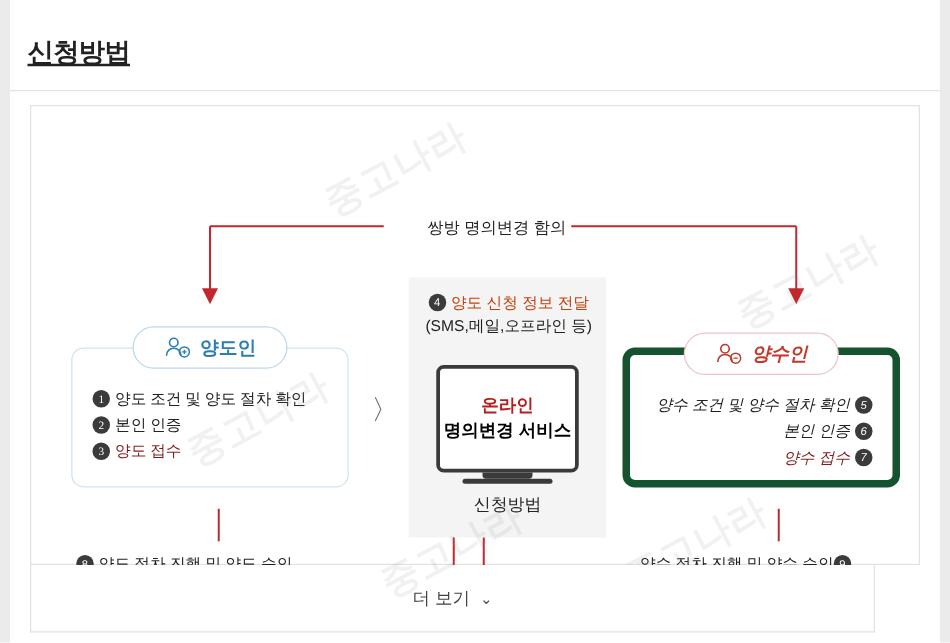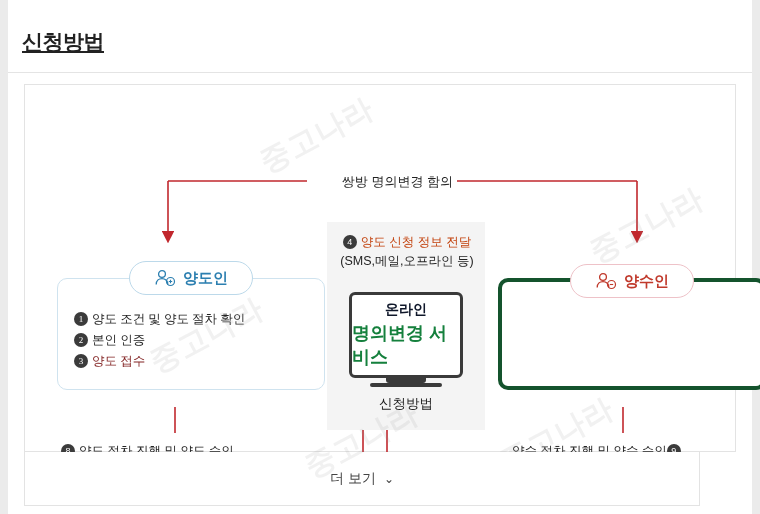--- a/index.html
+++ b/index.html
@@ -85,33 +85,34 @@
     color: #222;
     background: #fff;
     padding: 0 4px;
     box-sizing: border-box;
   }
 
   
   .panel {
     position: absolute;
     top: 193px;
-    width: 268px;
+    width: 222px;
     height: 112px;
     border-radius: 10px;
     box-sizing: border-box;
     background: #fff;
   }
   .panel.left {
     left: 32px;
     border: 1px solid #cfe3ef;
   }
   .panel.right {
     left: 473px;
-    border: 4px solid #14532d;
+    border: 6px solid #14532d;
+    font-style: italic;
   }
   .panel-head {
     position: absolute;
     top: -18px;
     left: 50%;
     transform: translateX(-50%);
     height: 34px;
     min-width: 124px;
     border-radius: 18px;
     background: #fff;
@@ -195,22 +196,22 @@
     border: 3px solid #3a3a3a;
     border-radius: 6px;
     background: #fff;
     box-sizing: border-box;
     display: flex;
     flex-direction: column;
     align-items: center;
     justify-content: center;
     gap: 2px;
   }
-  .monitor .m1 { font-size: 14px; font-weight: bold; color: #0f172a; }
-  .monitor .m2 { font-size: 18px; font-weight: bold; color: #15803d; }
+  .monitor .m1 { font-size: 14px; font-weight: bold; color: #b91c1c; }
+  .monitor .m2 { font-size: 14px; font-weight: bold; color: #000000; }
   .monitor-stand {
     position: absolute;
     left: 361px;
     top: 293px;
     width: 40px;
     height: 5px;
     background: #3a3a3a;
     border-radius: 0 0 3px 3px;
   }
   .monitor-base {
@@ -369,20 +370,25 @@
       <div class="panel right">
         <div class="panel-head">
           <svg width="22" height="18" viewBox="0 0 22 18">
             <circle cx="8" cy="5" r="3.4" fill="none" stroke="#c0392b" stroke-width="1.3"></circle>
             <path d="M2.2,15.5 C2.2,11.6 5,9.6 8,9.6 C11,9.6 13.8,11.6 13.8,15.5" fill="none" stroke="#c0392b" stroke-width="1.3"></path>
             <circle cx="16.5" cy="12.5" r="4" fill="none" stroke="#c0392b" stroke-width="1.2"></circle>
             <path d="M14.8,12.5 L18.2,12.5" stroke="#c0392b" stroke-width="1.1"></path>
           </svg>
           <span>양수인</span>
         </div>
+        <div class="panel-body">
+          <span class="step-row"><span>양수 조건 및 양수 절차 확인</span><span class="num">5</span></span>
+          <span class="step-row"><span>본인 인증</span><span class="num">6</span></span>
+          <span class="step-row"><span class="red-text">양수 접수</span><span class="num">7</span></span>
+        </div>
       </div>
 
       <div class="bottom-label left">
         <span class="num">8</span><span>양도 절차 진행 및 양도 승인</span>
       </div>
       <div class="bottom-label right">
         <span>양수 절차 진행 및 양수 승인</span><span class="num">9</span>
       </div>
 
       <div class="wm wm1">중고나라</div>

